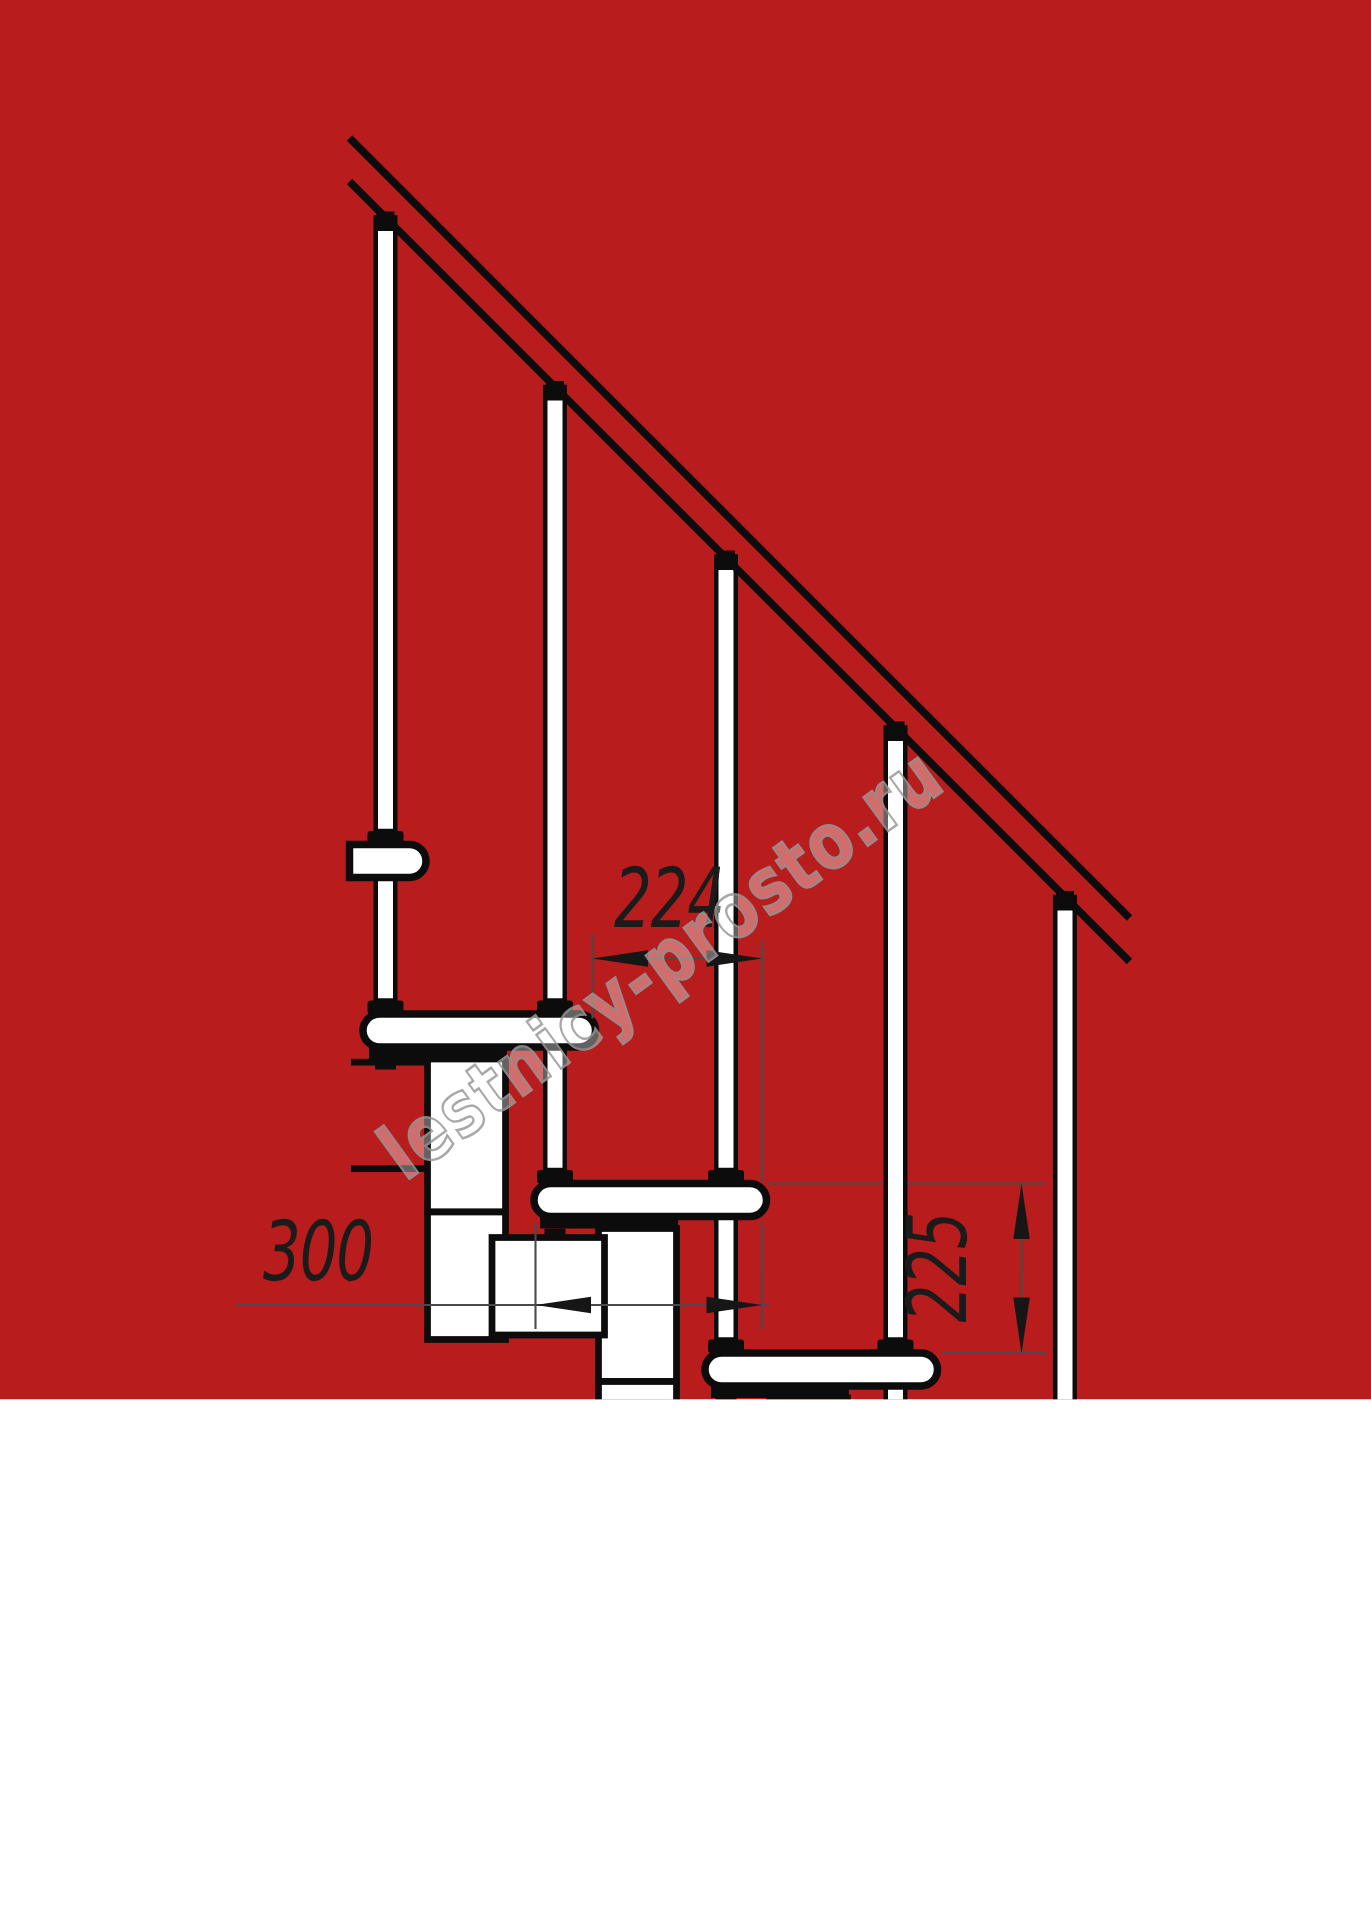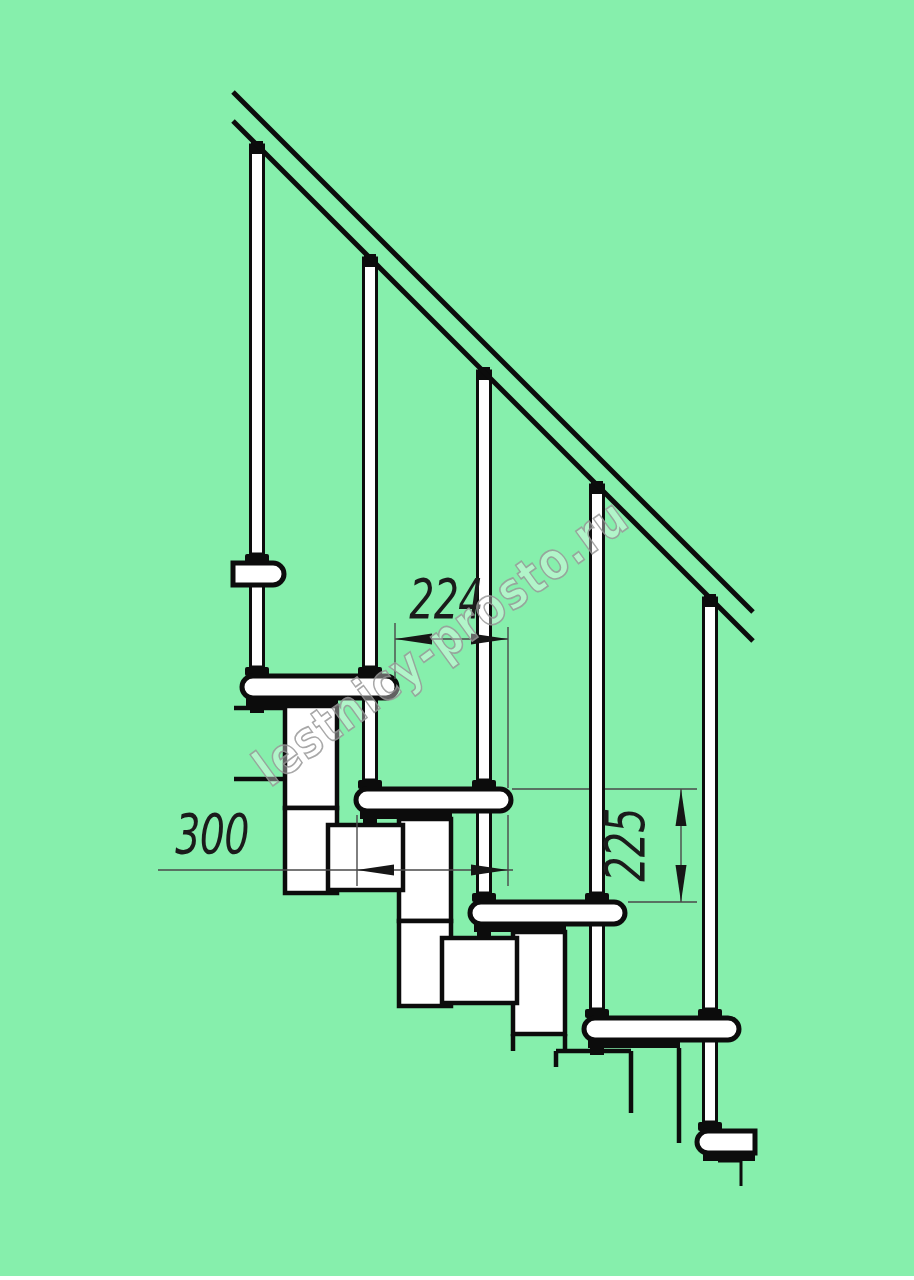--- a/index.html
+++ b/index.html
@@ -1,17 +1,17 @@
 <!DOCTYPE html>
 <html><head>
 <meta charset="utf-8">
 <style>
   html,body { margin:0; padding:0; background:#fff; }
   .stage {
-    position:relative; width:914px; height:1276px; background:#86efac;
+    position:relative; width:914px; height:933px; background:#b91c1c;
     overflow:hidden; font-family:"DejaVu Sans", sans-serif;
   }
   svg { display:block; }
   .struct   { stroke:#0c0c0c; fill:none; }
   .w5 { stroke-width:5; } .w4 { stroke-width:4.5; } .w3 { stroke-width:3; }
   .whitefill { fill:#ffffff; }
   .solid { fill:#0c0c0c; stroke:none; }
   .dimline { stroke:#4a4a4a; stroke-width:1.4; fill:none; }
   .dimarrow { fill:#161616; stroke:none; }
   .dimtext {

